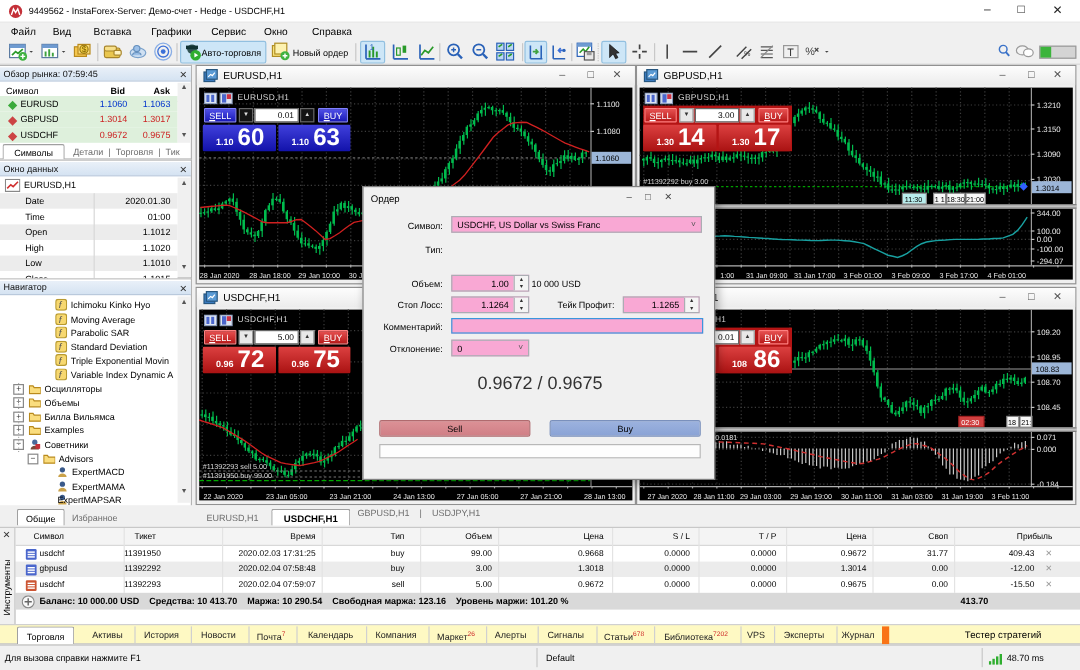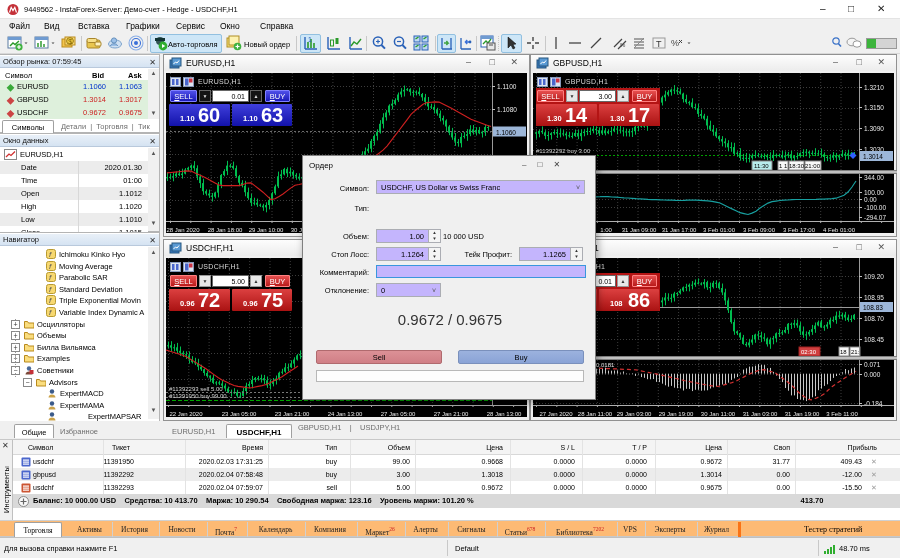--- a/index.html
+++ b/index.html
@@ -25,21 +25,21 @@
 .cwt .ttl{position:absolute;left:22px;top:0;}
 .cwb{position:absolute;background:#000;}
 .wctl{position:absolute;top:0;height:16px;color:#555;font-size:9px;line-height:15px;}
 svg.overlay{position:absolute;left:0;top:0;pointer-events:none;}
 .ocbtn{position:absolute;color:#fff;font-size:7.5px;text-align:center;border-radius:1px;}
 .ocbox{position:absolute;border-radius:1px;color:#fff;}
 .ocsm{position:absolute;font-weight:bold;font-size:7.5px;bottom:3px;}
 .ocbig{position:absolute;font-weight:bold;font-size:20px;line-height:19px;bottom:1px;}
 .dlg{left:302px;top:155px;width:294px;height:245px;background:#f0f0f0;border:1px solid #808080;box-shadow:2px 3px 8px rgba(0,0,0,0.35);z-index:40;}
 .dlbl{position:absolute;font-size:7.5px;text-align:right;white-space:nowrap;}
-.fld{position:absolute;background:#c4b5fd;border:1px solid #abadb3;font-size:7.5px;}
+.fld{position:absolute;background:#f9a8d4;border:1px solid #abadb3;font-size:7.5px;}
 .spin{position:absolute;width:12px;border-left:1px solid #abadb3;background:#f4f4f4;}
 .btn{position:absolute;font-size:7.5px;text-align:center;border-radius:2px;}
 .tt{position:absolute;font-size:7px;line-height:15px;white-space:nowrap;}
 .num{color:#cc2222;font-size:5.5px;vertical-align:super;}
 .colsep{position:absolute;width:1px;background:#e3e3e3;}
 .vline{position:absolute;width:1px;background:#c8c8c8;}
 </style></head><body>
 <div id="app">
     <div class="abs titlebar">
       <svg class="abs" style="left:6px;top:3px" width="14" height="13">
@@ -359,21 +359,21 @@
         <div class="abs tree" style="left:60px;top:142.19999999999996px;">ExpertMACD</div>
         <svg class="abs" style="left:47px;top:153.79999999999995px" width="10" height="10">
           <circle cx="5" cy="3.5" r="2.2" fill="#3a5a8a"></circle>
           <path d="M1.5 9.5 c0-4 7-4 7 0z" fill="#caa24a"></path>
         </svg>
         <div class="abs tree" style="left:60px;top:153.79999999999995px;">ExpertMAMA</div>
         <svg class="abs" style="left:47px;top:165.39999999999995px" width="10" height="10">
           <circle cx="5" cy="3.5" r="2.2" fill="#3a5a8a"></circle>
           <path d="M1.5 9.5 c0-4 7-4 7 0z" fill="#caa24a"></path>
         </svg>
-        <div class="abs tree" style="left:48px;top:165.39999999999995px;margin-left:40px;">ExpertMAPSAR</div>
+        <div class="abs tree" style="left:48px;top:165.39999999999995px;">ExpertMAPSAR</div>
         <div class="abs" style="left:15px;top:73px;width:1px;height:58px;background-image:linear-gradient(#999 1px,transparent 1px);background-size:1px 3px;"></div>
       </div>
       <div class="abs" style="left:148px;top:14px;width:11px;height:172px;background:#f0f0f0;font-size:6px;color:#555;text-align:center;line-height:11.3px;">▲<br><br><br><br><br><br><br><br><br><br><br><br><br><br>▼</div>
     </div>
     <div class="cw" style="left:163px;top:54px;width:367px;height:183px;">
       <div class="cwt">
         <svg class="abs" style="left:5px;top:2px" width="13" height="12">
           <rect x="1" y="3" width="9" height="8" fill="#3a7abf" stroke="#26567f"></rect>
           <rect x="3" y="1" width="9" height="8" fill="#5a9ad4" stroke="#26567f"></rect>
           <path d="M4.5 7 l2-2 1.5 1 2-2.5" stroke="#fff" fill="none"></path>
@@ -1897,36 +1897,36 @@
       <div class="colsep" style="left:795px;top:0;height:54px;"></div>
       <div class="abs" style="left:13px;top:54px;width:887px;height:14px;background:#d9d9d9;font-weight:bold;text-decoration:underline;">
         <svg class="abs" style="left:5px;top:2px" width="11" height="11">
           <circle cx="5.5" cy="5.5" r="5" fill="#f8f8f8" stroke="#888"></circle>
           <path d="M5.5 2.5 v6 M2.5 5.5 h6" stroke="#666" stroke-width="1.2"></path>
         </svg>
         <div class="tt" style="left:20px;line-height:14px;font-size:7.5px;">Баланс: 10 000.00 USD&nbsp;&nbsp;&nbsp;&nbsp;Средства: 10 413.70&nbsp;&nbsp;&nbsp;&nbsp;Маржа: 10 290.54&nbsp;&nbsp;&nbsp;&nbsp;Свободная маржа: 123.16&nbsp;&nbsp;&nbsp;&nbsp;Уровень маржи: 101.20 %</div>
         <div class="tt" style="left:749px;width:100px;text-align:center;line-height:14px;font-size:7.5px;">413.70</div>
       </div>
     </div>
-    <div class="abs" style="left:0;top:520px;width:900px;height:17px;background:#fdba74;border-top:1px solid #d0d0d0;border-bottom:1px solid #c8c8c8;font-family:Liberation Serif, serif;">
+    <div class="abs" style="left:0;top:520px;width:900px;height:17px;background:#fef9c3;border-top:1px solid #d0d0d0;border-bottom:1px solid #c8c8c8;">
       <div class="abs" style="left:14px;top:1px;width:48px;height:15px;background:#fff;border:1px solid #a0a0a0;border-bottom:none;border-radius:2px 2px 0 0;text-align:center;line-height:15px;">Торговля</div>
       <div class="abs" style="left:67px;top:1px;width:46px;line-height:15px;text-align:center;color:#222;border-right:1px solid #d0d0d0;white-space:nowrap;">Активы</div>
       <div class="abs" style="left:110px;top:1px;width:50px;line-height:15px;text-align:center;color:#222;border-right:1px solid #d0d0d0;white-space:nowrap;">История</div>
       <div class="abs" style="left:157px;top:1px;width:51px;line-height:15px;text-align:center;color:#222;border-right:1px solid #d0d0d0;white-space:nowrap;">Новости</div>
       <div class="abs" style="left:205px;top:1px;width:43px;line-height:15px;text-align:center;color:#222;border-right:1px solid #d0d0d0;white-space:nowrap;">Почта<span class="num">7</span></div>
       <div class="abs" style="left:246px;top:1px;width:60px;line-height:15px;text-align:center;color:#222;border-right:1px solid #d0d0d0;white-space:nowrap;">Календарь</div>
       <div class="abs" style="left:303px;top:1px;width:55px;line-height:15px;text-align:center;color:#222;border-right:1px solid #d0d0d0;white-space:nowrap;">Компания</div>
       <div class="abs" style="left:355px;top:1px;width:51px;line-height:15px;text-align:center;color:#222;border-right:1px solid #d0d0d0;white-space:nowrap;">Маркет<span class="num">26</span></div>
       <div class="abs" style="left:403px;top:1px;width:46px;line-height:15px;text-align:center;color:#222;border-right:1px solid #d0d0d0;white-space:nowrap;">Алерты</div>
       <div class="abs" style="left:446px;top:1px;width:52px;line-height:15px;text-align:center;color:#222;border-right:1px solid #d0d0d0;white-space:nowrap;">Сигналы</div>
       <div class="abs" style="left:495px;top:1px;width:51px;line-height:15px;text-align:center;color:#222;border-right:1px solid #d0d0d0;white-space:nowrap;">Статьи<span class="num">678</span></div>
       <div class="abs" style="left:543px;top:1px;width:75px;line-height:15px;text-align:center;color:#222;border-right:1px solid #d0d0d0;white-space:nowrap;">Библиотека<span class="num">7202</span></div>
       <div class="abs" style="left:615px;top:1px;width:31px;line-height:15px;text-align:center;color:#222;border-right:1px solid #d0d0d0;white-space:nowrap;">VPS</div>
       <div class="abs" style="left:643px;top:1px;width:55px;line-height:15px;text-align:center;color:#222;border-right:1px solid #d0d0d0;white-space:nowrap;">Эксперты</div>
-      <div class="abs" style="left:695px;top:1px;width:46px;line-height:15px;text-align:center;color:#222;border-right:3px solid #f97316;white-space:nowrap;">Журнал</div>
+      <div class="abs" style="left:695px;top:1px;width:46px;line-height:15px;text-align:center;color:#222;border-right:6px solid #f97316;white-space:nowrap;">Журнал</div>
       <div class="abs" style="left:804px;top:1px;line-height:15px;font-size:8px;">Тестер стратегий</div>
     </div>
     <div class="abs" style="left:0;top:537px;width:900px;height:21px;background:#f0f0f0;border-top:1px solid #c0c0c0;">
       <div class="abs" style="left:4px;top:6px;">Для вызова справки нажмите F1</div>
       <div class="vline" style="left:447px;top:2px;height:16px;"></div>
       <div class="abs" style="left:455px;top:6px;">Default</div>
       <div class="vline" style="left:818px;top:2px;height:16px;"></div>
       <svg class="abs" style="left:824px;top:6px" width="12" height="10">
         <rect x="0" y="7" width="2" height="3" fill="#2fae2f"></rect>
         <rect x="3" y="5" width="2" height="5" fill="#2fae2f"></rect>

